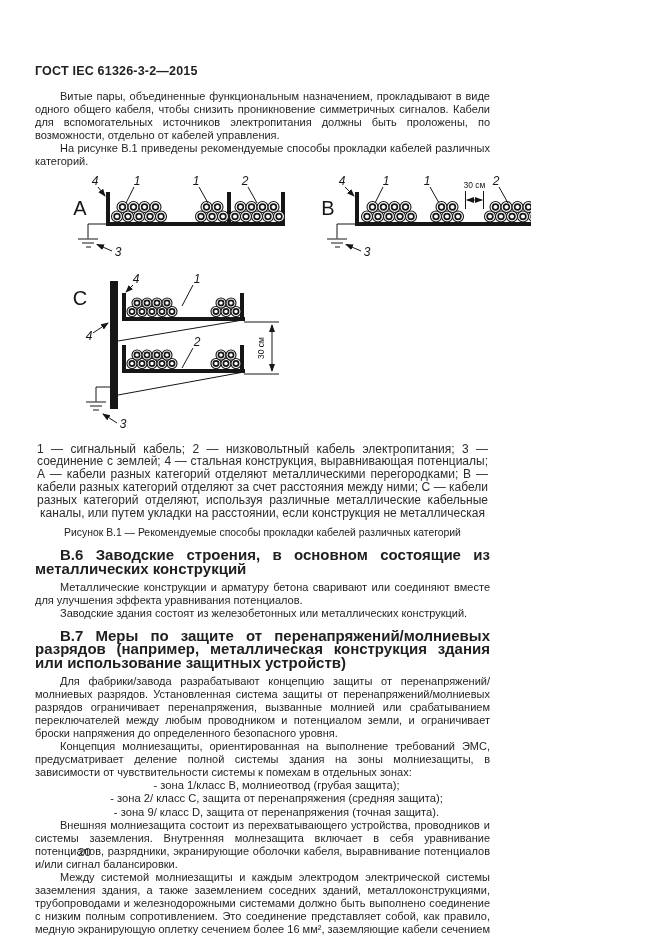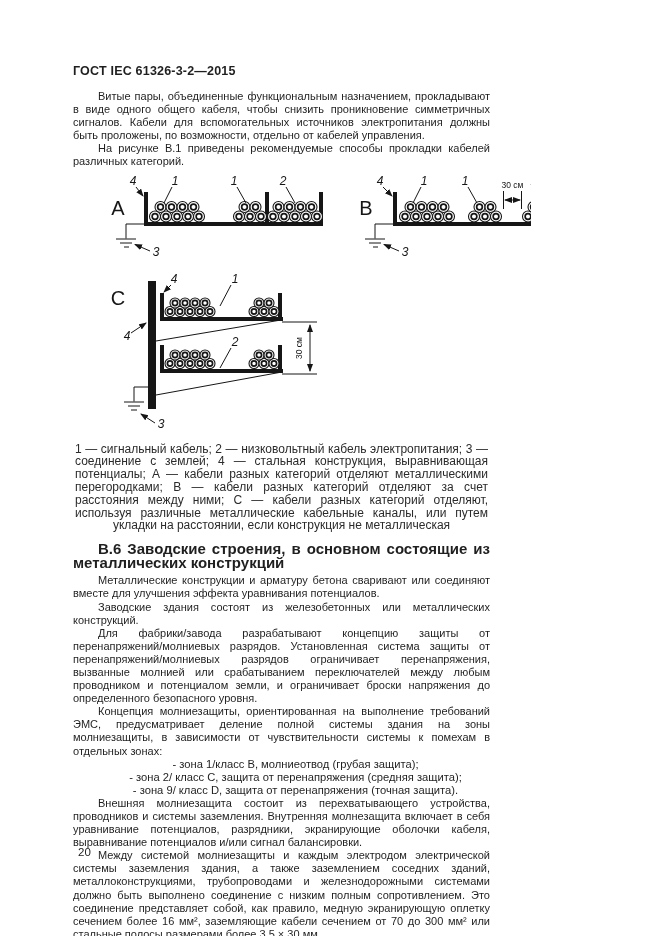--- a/index.html
+++ b/index.html
@@ -1,18 +1,18 @@
 <!DOCTYPE html>
 <html><head>
 <meta charset="utf-8">
 <style>
   html,body { margin:0; padding:0; background:#ffffff; }
   .page {
     width:531px; height:936px; box-sizing:border-box;
-    padding:64px 41px 0 73px;
+    padding:64px 41px 0 35px;
     font-family:"Liberation Sans", sans-serif;
     color:#1f1f1f; background:#ffffff; position:relative; overflow:hidden;
   }
   .doc-header { font-weight:bold; font-size:12.5px; margin:0 0 12px 0; letter-spacing:0.2px; }
   p.body { font-size:11px; line-height:13.1px; text-align:justify; margin:0; text-indent:25px; }
   .fig { display:block; margin:2px 0 0 0; }
   .fig line, .fig polyline { stroke:#161616; stroke-width:1; fill:none; }
   .fig rect { fill:#161616; }
   .fig text { font-family:"Liberation Sans", sans-serif; fill:#161616; }
   .fig .num { font-style:italic; font-size:12px; }
@@ -315,25 +315,27 @@
         <line x1="51" y1="231" x2="71" y2="231" stroke-width="1.8"></line>
         <line x1="55" y1="235" x2="67" y2="235" stroke-width="1.8"></line>
         <line x1="58" y1="239" x2="64" y2="239" stroke-width="1.8"></line>
       </g>
       <text class="num" x="88" y="257" text-anchor="middle">3</text>
       <line x1="82" y1="252" x2="68" y2="243" marker-end="url(#ah)"></line>
     </g>
   </svg>
 
   <p class="legend">1 — сигнальный кабель; 2 — низковольтный кабель электропитания; 3 — соединение с землей; 4 — стальная конструкция, выравнивающая потенциалы; А — кабели разных категорий отделяют металлическими перегородками; В — кабели разных категорий отделяют за счет расстояния между ними; С — кабели разных категорий отделяют, используя различные металлические кабельные каналы, или путем укладки на расстоянии, если конструкция не металлическая</p>
+  <p class="fig-caption">Рисунок  В.1 — Рекомендуемые способы прокладки кабелей различных категорий</p>
 
   <h2 class="sec">В.6  Заводские строения, в основном состоящие из металлических конструкций</h2>
   <p class="body">Металлические конструкции и арматуру бетона сваривают или соединяют вместе для улучшения эффекта уравнивания потенциалов.</p>
   <p class="body">Заводские здания состоят из железобетонных или металлических конструкций.</p>
 
+  <h2 class="sec sec2">В.7  Меры по защите от перенапряжений/молниевых разрядов (например, металлическая конструкция здания или использование защитных устройств)</h2>
   <p class="body">Для фабрики/завода разрабатывают концепцию защиты от перенапряжений/молниевых разрядов. Установленная система защиты от перенапряжений/молниевых разрядов ограничивает перенапряжения, вызванные молнией или срабатыванием переключателей между любым проводником и потенциалом земли, и ограничивает броски напряжения до определенного безопасного уровня.</p>
   <p class="body">Концепция молниезащиты, ориентированная на выполнение требований ЭМС, предусматривает деление полной системы здания на зоны молниезащиты, в зависимости от чувствительности системы к помехам в отдельных зонах:</p>
   <p class="list-item">-  зона 1/класс В, молниеотвод (грубая защита);</p>
   <p class="list-item">-  зона 2/ класс С, защита от перенапряжения (средняя защита);</p>
   <p class="list-item">-  зона 9/ класс D, защита от перенапряжения (точная защита).</p>
   <p class="body">Внешняя молниезащита состоит из перехватывающего устройства, проводников и системы заземления. Внутренняя молнезащита включает в себя уравнивание потенциалов, разрядники, экранирующие оболочки кабеля, выравнивание потенциалов и/или сигнал балансировки.</p>
   <p class="body">Между системой молниезащиты и каждым электродом электрической системы заземления здания, а также заземлением соседних зданий, металлоконструкциями, трубопроводами и железнодорожными системами должно быть выполнено соединение с низким полным сопротивлением. Это соединение представляет собой, как правило, медную экранирующую оплетку сечением более 16 мм², заземляющие кабели сечением от 70 до 300 мм² или стальные полосы размерами более 3,5 × 30 мм.</p>
 
   <div class="page-num">20</div>
 </div>

